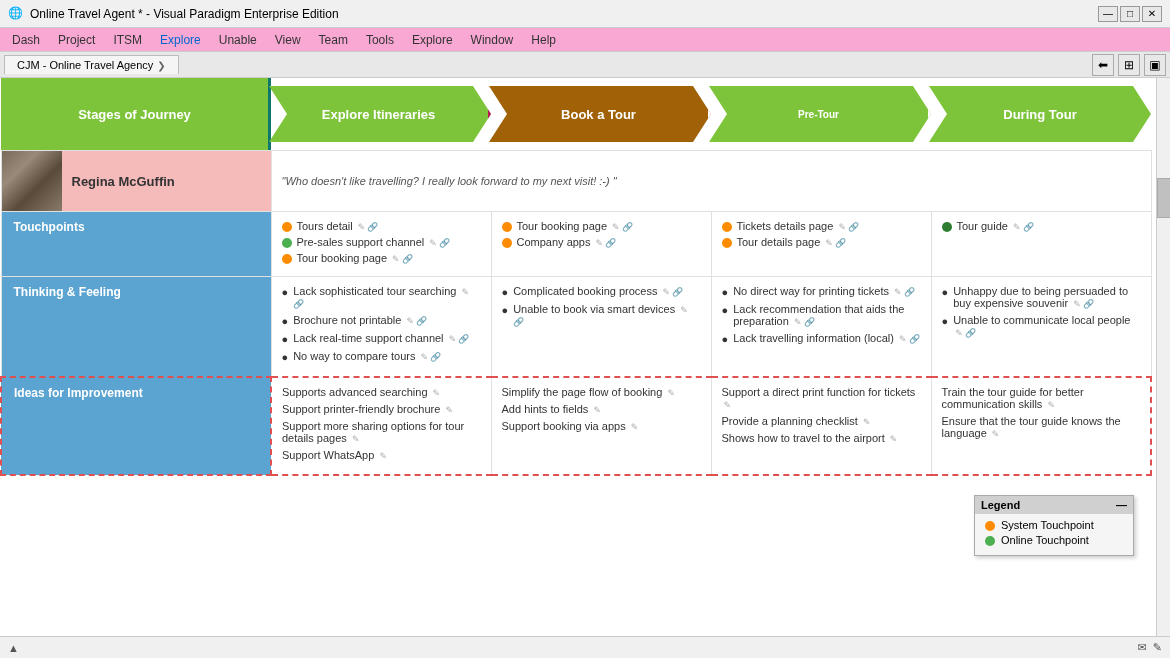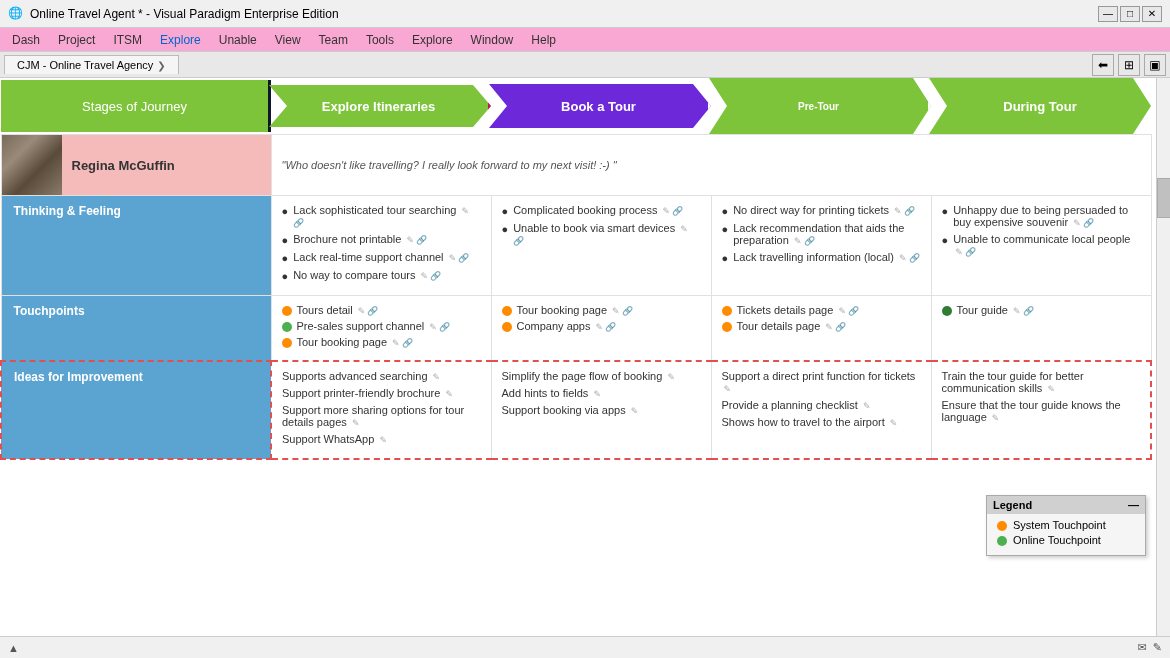--- a/index.html
+++ b/index.html
@@ -180,21 +180,21 @@
       vertical-align: middle;
       font-style: italic;
       font-size: 11px;
       color: #555;
     }
 
     
     .legend {
       position: absolute;
       bottom: 80px;
-      right: 24px;
+      right: 36px;
       background: #f5f5f5;
       border: 1px solid #aaa;
       padding: 6px 10px;
       font-size: 11px;
       z-index: 10;
       box-shadow: 2px 2px 4px rgba(0,0,0,0.2);
       min-width: 160px;
     }
     .legend-title {
       font-weight: bold;
@@ -291,31 +291,31 @@
   </div>
 </div>
 
 <div class="main-content">
   <div class="cjm-wrapper">
     <table class="cjm-table">
 
       <thead>
         <tr>
           <td style="padding:0; width:270px;">
-            <div style="background:#7dc43b; color:white; font-size:13px; font-weight:normal; text-align:center; height:52px; display:flex; align-items:center; justify-content:center; border-right:3px solid #0f172a;">
+            <div style="background:#7dc43b; color:white; font-size:13px; font-weight:bold; text-align:center; height:72px; display:flex; align-items:center; justify-content:center; border-right:3px solid #0f766e;">
               <span>Stages of Journey</span>
             </div>
           </td>
           <td style="padding:0; width:220px;">
-            <div style="background:#7dc43b; color:white; font-size:13px; font-weight:bold; text-align:center; height:42px; display:flex; align-items:center; justify-content:center; position:relative; clip-path: polygon(0 0, calc(100% - 18px) 0, 100% 50%, calc(100% - 18px) 100%, 0 100%, 18px 50%); margin-left:-2px; border-right:3px solid #be185d;">
+            <div style="background:#7dc43b; color:white; font-size:13px; font-weight:bold; text-align:center; height:56px; display:flex; align-items:center; justify-content:center; position:relative; clip-path: polygon(0 0, calc(100% - 18px) 0, 100% 50%, calc(100% - 18px) 100%, 0 100%, 18px 50%); margin-left:-2px; border-right:3px solid #be185d;">
               <span>Explore Itineraries</span>
             </div>
           </td>
           <td style="padding:0; width:220px;">
-            <div style="background:#6d28d9; color:white; font-size:13px; font-weight:bold; text-align:center; height:44px; display:flex; align-items:center; justify-content:center; clip-path: polygon(0 0, calc(100% - 18px) 0, 100% 50%, calc(100% - 18px) 100%, 0 100%, 18px 50%); margin-left:-2px; border-right:3px solid #fff;">
+            <div style="background:#a16207; color:white; font-size:13px; font-weight:bold; text-align:center; height:56px; display:flex; align-items:center; justify-content:center; clip-path: polygon(0 0, calc(100% - 18px) 0, 100% 50%, calc(100% - 18px) 100%, 0 100%, 18px 50%); margin-left:-2px; border-right:3px solid #fff;">
               <span>Book a Tour</span>
             </div>
           </td>
           <td style="padding:0; width:220px;">
             <div style="background:#7dc43b; color:white; font-size:10px; font-weight:bold; text-align:center; height:56px; display:flex; align-items:center; justify-content:center; clip-path: polygon(0 0, calc(100% - 18px) 0, 100% 50%, calc(100% - 18px) 100%, 0 100%, 18px 50%); margin-left:-2px; border-right:3px solid #fff;">
               <span>Pre-Tour</span>
             </div>
           </td>
           <td style="padding:0; width:220px;">
             <div style="background:#7dc43b; color:white; font-size:13px; font-weight:bold; text-align:center; height:56px; display:flex; align-items:center; justify-content:center; clip-path: polygon(0 0, calc(100% - 18px) 0, 100% 50%, calc(100% - 18px) 100%, 0 100%, 18px 50%); margin-left:-2px;">
@@ -334,118 +334,118 @@
                 <div class="persona-avatar-img"></div>
               </div>
               <span class="persona-name">Regina McGuffin</span>
             </div>
           </td>
           <td class="persona-quote-cell" colspan="4" style="font-style:italic; font-size:11px; color:#555; padding:10px; background:#fff; border:1px solid #e0e0e0;">"Who doesn't like travelling? I really look forward to my next visit! :-) "</td>
         </tr>
 
         <tr>
           <td class="row-label">
-            <span>Thinking &amp; Feeling</span>
-          </td>
-          <td class="data-cell">
-            <div class="thinking-item">
-              <span class="bullet">●</span>
-              <span>Lack sophisticated tour searching <span class="edit-icon">✎ 🔗</span></span>
-            </div>
-            <div class="thinking-item">
-              <span class="bullet">●</span>
-              <span>Brochure not printable <span class="edit-icon">✎ 🔗</span></span>
-            </div>
-            <div class="thinking-item">
-              <span class="bullet">●</span>
-              <span>Lack real-time support channel <span class="edit-icon">✎ 🔗</span></span>
-            </div>
-            <div class="thinking-item">
-              <span class="bullet">●</span>
-              <span>No way to compare tours <span class="edit-icon">✎ 🔗</span></span>
-            </div>
-          </td>
-          <td class="data-cell">
-            <div class="thinking-item">
-              <span class="bullet">●</span>
-              <span>Complicated booking process <span class="edit-icon">✎ 🔗</span></span>
-            </div>
-            <div class="thinking-item">
-              <span class="bullet">●</span>
-              <span>Unable to book via smart devices <span class="edit-icon">✎ 🔗</span></span>
-            </div>
-          </td>
-          <td class="data-cell">
-            <div class="thinking-item">
-              <span class="bullet">●</span>
-              <span>No direct way for printing tickets <span class="edit-icon">✎ 🔗</span></span>
-            </div>
-            <div class="thinking-item">
-              <span class="bullet">●</span>
-              <span>Lack recommendation that aids the preparation <span class="edit-icon">✎ 🔗</span></span>
-            </div>
-            <div class="thinking-item">
-              <span class="bullet">●</span>
-              <span>Lack travelling information (local) <span class="edit-icon">✎ 🔗</span></span>
-            </div>
-          </td>
-          <td class="data-cell">
-            <div class="thinking-item">
-              <span class="bullet">●</span>
-              <span>Unhappy due to being persuaded to buy expensive souvenir <span class="edit-icon">✎ 🔗</span></span>
-            </div>
-            <div class="thinking-item">
-              <span class="bullet">●</span>
-              <span>Unable to communicate local people <span class="edit-icon">✎ 🔗</span></span>
+            <span>Touchpoints</span>
+          </td>
+          <td class="data-cell">
+            <div class="touchpoint-item">
+              <div class="dot orange"></div>
+              <span>Tours detail <span class="edit-icon">✎ 🔗</span></span>
+            </div>
+            <div class="touchpoint-item">
+              <div class="dot green"></div>
+              <span>Pre-sales support channel <span class="edit-icon">✎ 🔗</span></span>
+            </div>
+            <div class="touchpoint-item">
+              <div class="dot orange"></div>
+              <span>Tour booking page <span class="edit-icon">✎ 🔗</span></span>
+            </div>
+          </td>
+          <td class="data-cell">
+            <div class="touchpoint-item">
+              <div class="dot orange"></div>
+              <span>Tour booking page <span class="edit-icon">✎ 🔗</span></span>
+            </div>
+            <div class="touchpoint-item">
+              <div class="dot orange"></div>
+              <span>Company apps <span class="edit-icon">✎ 🔗</span></span>
+            </div>
+          </td>
+          <td class="data-cell">
+            <div class="touchpoint-item">
+              <div class="dot orange"></div>
+              <span>Tickets details page <span class="edit-icon">✎ 🔗</span></span>
+            </div>
+            <div class="touchpoint-item">
+              <div class="dot orange"></div>
+              <span>Tour details page <span class="edit-icon">✎ 🔗</span></span>
+            </div>
+          </td>
+          <td class="data-cell">
+            <div class="touchpoint-item">
+              <div class="dot dark-green"></div>
+              <span>Tour guide <span class="edit-icon">✎ 🔗</span></span>
             </div>
           </td>
         </tr>
 
         <tr>
           <td class="row-label">
-            <span>Touchpoints</span>
-          </td>
-          <td class="data-cell">
-            <div class="touchpoint-item">
-              <div class="dot orange"></div>
-              <span>Tours detail <span class="edit-icon">✎ 🔗</span></span>
-            </div>
-            <div class="touchpoint-item">
-              <div class="dot green"></div>
-              <span>Pre-sales support channel <span class="edit-icon">✎ 🔗</span></span>
-            </div>
-            <div class="touchpoint-item">
-              <div class="dot orange"></div>
-              <span>Tour booking page <span class="edit-icon">✎ 🔗</span></span>
-            </div>
-          </td>
-          <td class="data-cell">
-            <div class="touchpoint-item">
-              <div class="dot orange"></div>
-              <span>Tour booking page <span class="edit-icon">✎ 🔗</span></span>
-            </div>
-            <div class="touchpoint-item">
-              <div class="dot orange"></div>
-              <span>Company apps <span class="edit-icon">✎ 🔗</span></span>
-            </div>
-          </td>
-          <td class="data-cell">
-            <div class="touchpoint-item">
-              <div class="dot orange"></div>
-              <span>Tickets details page <span class="edit-icon">✎ 🔗</span></span>
-            </div>
-            <div class="touchpoint-item">
-              <div class="dot orange"></div>
-              <span>Tour details page <span class="edit-icon">✎ 🔗</span></span>
-            </div>
-          </td>
-          <td class="data-cell">
-            <div class="touchpoint-item">
-              <div class="dot dark-green"></div>
-              <span>Tour guide <span class="edit-icon">✎ 🔗</span></span>
+            <span>Thinking &amp; Feeling</span>
+          </td>
+          <td class="data-cell">
+            <div class="thinking-item">
+              <span class="bullet">●</span>
+              <span>Lack sophisticated tour searching <span class="edit-icon">✎ 🔗</span></span>
+            </div>
+            <div class="thinking-item">
+              <span class="bullet">●</span>
+              <span>Brochure not printable <span class="edit-icon">✎ 🔗</span></span>
+            </div>
+            <div class="thinking-item">
+              <span class="bullet">●</span>
+              <span>Lack real-time support channel <span class="edit-icon">✎ 🔗</span></span>
+            </div>
+            <div class="thinking-item">
+              <span class="bullet">●</span>
+              <span>No way to compare tours <span class="edit-icon">✎ 🔗</span></span>
+            </div>
+          </td>
+          <td class="data-cell">
+            <div class="thinking-item">
+              <span class="bullet">●</span>
+              <span>Complicated booking process <span class="edit-icon">✎ 🔗</span></span>
+            </div>
+            <div class="thinking-item">
+              <span class="bullet">●</span>
+              <span>Unable to book via smart devices <span class="edit-icon">✎ 🔗</span></span>
+            </div>
+          </td>
+          <td class="data-cell">
+            <div class="thinking-item">
+              <span class="bullet">●</span>
+              <span>No direct way for printing tickets <span class="edit-icon">✎ 🔗</span></span>
+            </div>
+            <div class="thinking-item">
+              <span class="bullet">●</span>
+              <span>Lack recommendation that aids the preparation <span class="edit-icon">✎ 🔗</span></span>
+            </div>
+            <div class="thinking-item">
+              <span class="bullet">●</span>
+              <span>Lack travelling information (local) <span class="edit-icon">✎ 🔗</span></span>
+            </div>
+          </td>
+          <td class="data-cell">
+            <div class="thinking-item">
+              <span class="bullet">●</span>
+              <span>Unhappy due to being persuaded to buy expensive souvenir <span class="edit-icon">✎ 🔗</span></span>
+            </div>
+            <div class="thinking-item">
+              <span class="bullet">●</span>
+              <span>Unable to communicate local people <span class="edit-icon">✎ 🔗</span></span>
             </div>
           </td>
         </tr>
 
         <tr>
           <td class="row-label" style="border: 2px dashed #e05050;">
             <span>Ideas for Improvement</span>
           </td>
           <td class="data-cell" style="border: 2px dashed #e05050; border-right: 1px solid #e0e0e0;">
             <div class="thinking-item">

